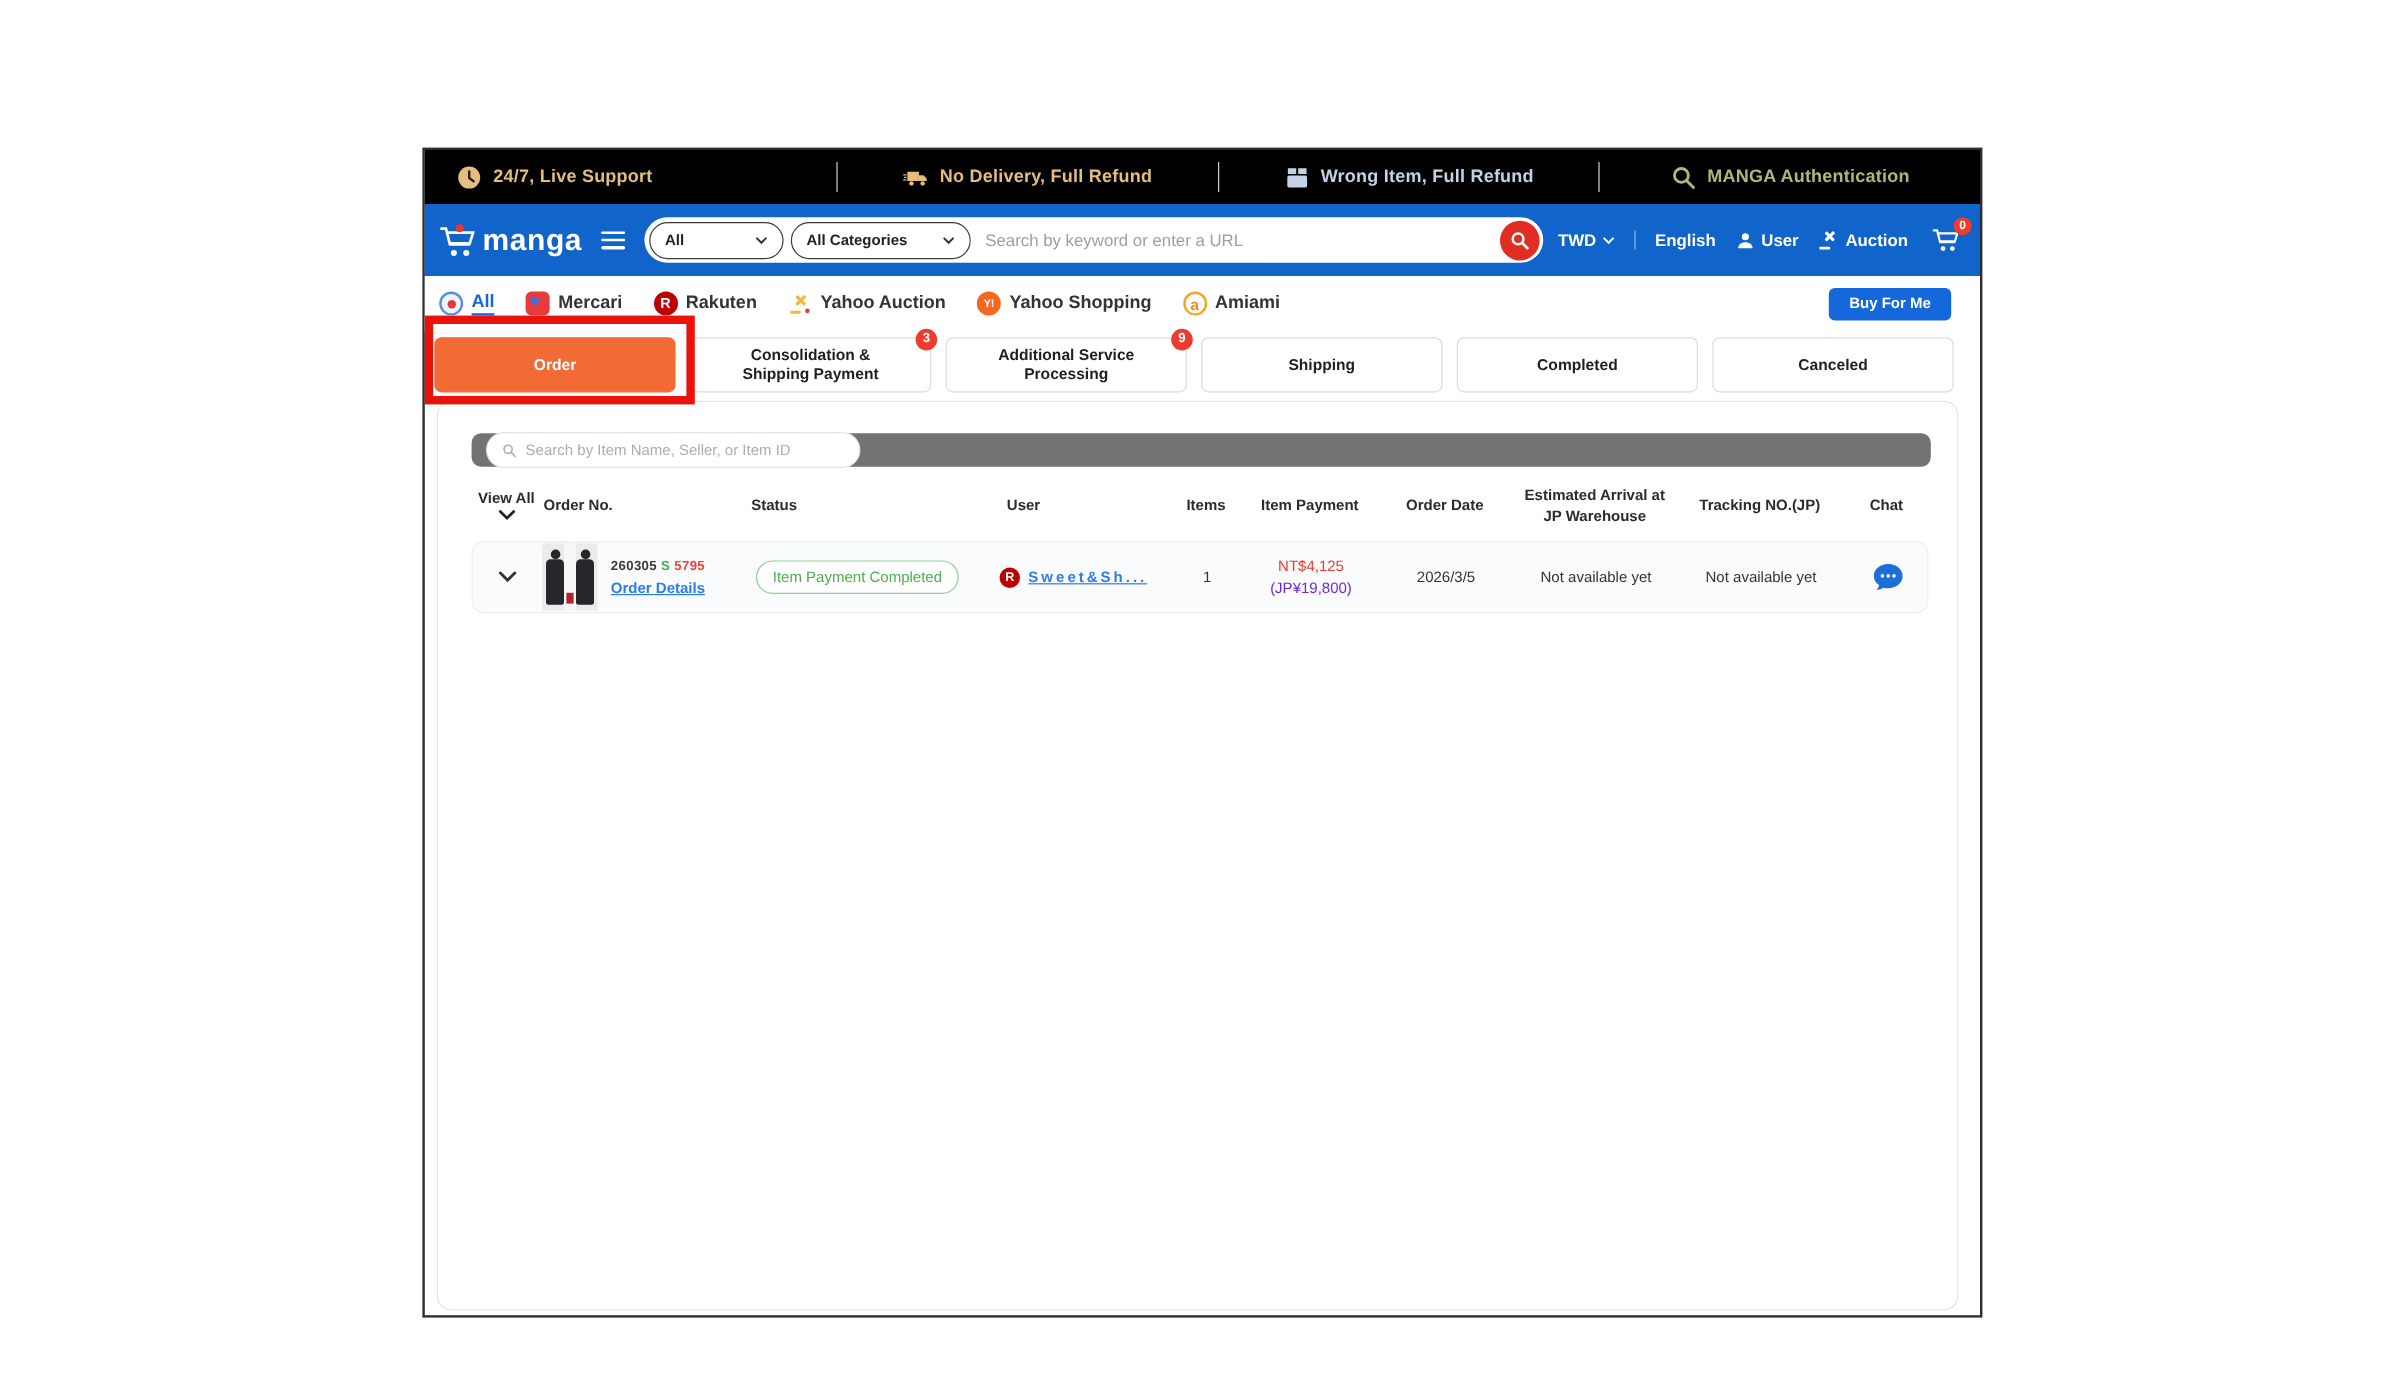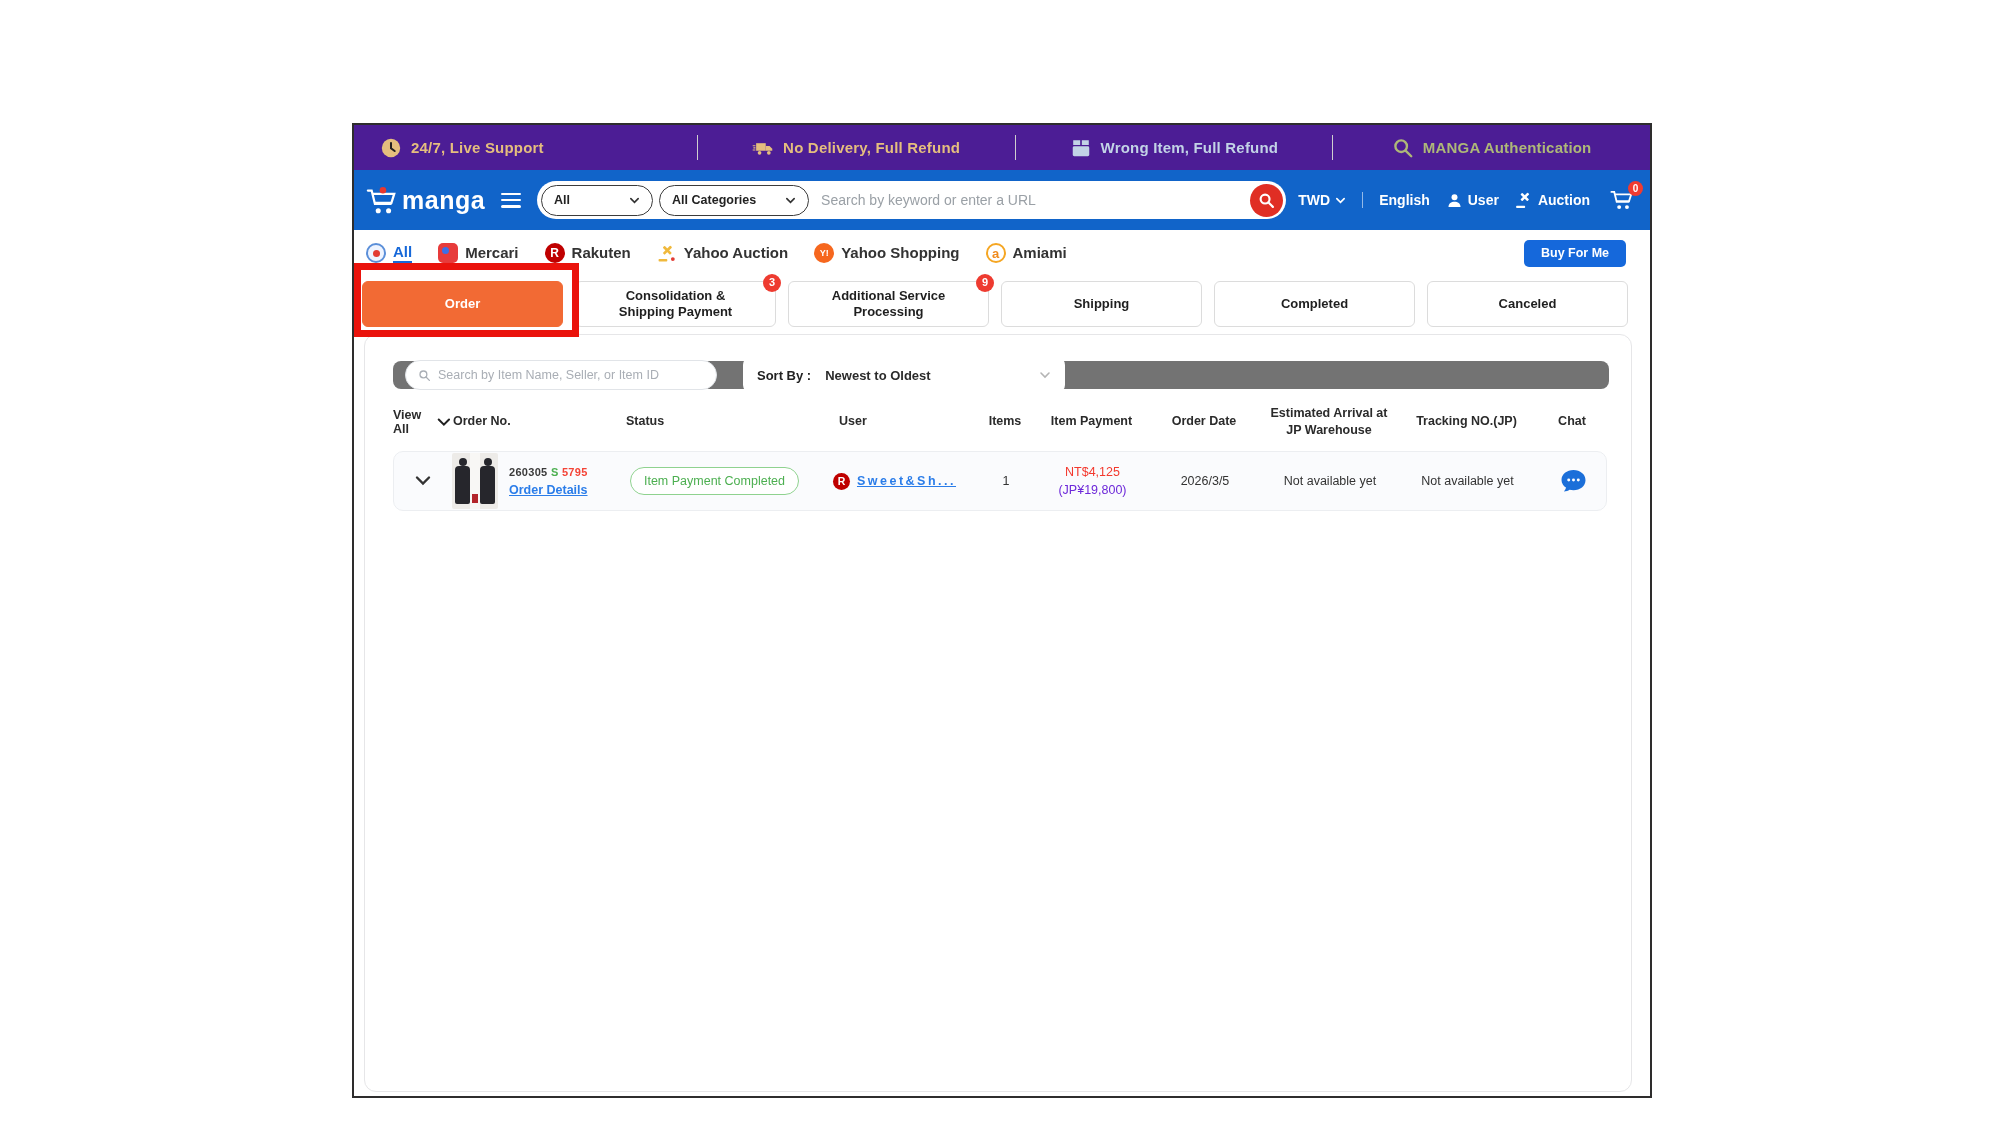--- a/index.html
+++ b/index.html
@@ -3,21 +3,21 @@
 <meta charset="utf-8">
 <style>
   * { box-sizing: border-box; margin: 0; padding: 0; }
   html,body { width:1999px; height:1148px; background:#ffffff; overflow:hidden;
     font-family:"Liberation Sans","DejaVu Sans",sans-serif; }
 
   .app-frame { position:absolute; left:352px; top:123px; width:1300px; height:975px;
     border:2px solid #2e2d2d; background:#fff; }
 
   
-  .topbar { height:45px; background:#4c1d95; display:flex; align-items:stretch; }
+  .topbar { height:45px; background:#000000; display:flex; align-items:stretch; }
   .topbar .seg { flex:1; display:flex; align-items:center; justify-content:center; gap:9px;
     font-size:15px; font-weight:bold; letter-spacing:.2px; }
   .topbar .seg:first-child { justify-content:flex-start; padding-left:26px; }
   .topbar .divider { width:1px; background:#cfcfcf; margin:10px 0; }
   .gold { color:#e5be7e; }
   .paleblue { color:#c2d3e6; }
   .olive { color:#aeb878; }
   .tb-icon { display:inline-flex; width:22px; height:22px; }
   .tb-icon svg { width:100%; height:100%; }
 
@@ -91,21 +91,21 @@
   .sort-chev { margin-left:auto; width:12px; height:12px; opacity:.55; }
 
   .grid-cols { display:grid; grid-template-columns:58px 165px 195px 165px 58px 115px 110px 140px 135px 76px;
     align-items:center; }
   .thead { margin:10px 0 0 28px; width:1214px; min-height:46px; font-size:12.5px; font-weight:bold; color:#2b2b2b; }
   .th { text-align:center; justify-self:center; line-height:1.4; }
   .th-wrap { max-width:118px; }
   .th-orderno { justify-self:start; padding-left:2px; }
   .th-status { justify-self:start; padding-left:10px; }
   .th-store { justify-self:start; padding-left:28px; }
-  .viewall-cell { display:flex; align-items:center; gap:1px; justify-self:center; }
+  .viewall-cell { display:flex; flex-direction:column; align-items:center; gap:1px; justify-self:center; }
   .viewall-chev { cursor:pointer; width:15px; height:13px; }
 
   .order-row { margin:6px 0 0 28px; width:1214px; height:60px; background:#fafbfd; border:1px solid #eceef1;
     border-radius:10px; }
   .cell { display:flex; align-items:center; justify-content:center; font-size:12.5px; color:#333; }
   .row-chev { width:16px; height:14px; cursor:pointer; }
   .cell-order { justify-content:flex-start; gap:11px; }
   .thumb { width:46px; height:56px; background:#edebe8; border-radius:2px; position:relative; overflow:hidden; cursor:pointer; }
   .thumb .mid { position:absolute; left:18px; top:0; width:10px; height:56px; background:#f8f7f5; }
   .thumb .person { position:absolute; top:13px; width:15px; height:38px; background:#26262c; border-radius:4px 4px 2px 2px; }
@@ -325,27 +325,20 @@
   <div class="panel">
 
     <div class="filter-bar">
       <div class="item-search">
         <svg width="13" height="13" viewBox="0 0 24 24" fill="none" stroke="#a9aeb5" stroke-width="2.4">
             <circle cx="10" cy="10" r="6.3"></circle>
             <path d="M14.8 14.8L21 21" stroke-linecap="round"></path>
           </svg>
         <input type="text" placeholder="Search by Item Name, Seller, or Item ID" style="">
       </div>
-      <div class="sort-box">
-        <span class="sort-label">Sort By :</span>
-        <span class="sort-value">Newest to Oldest</span>
-        <svg class="sort-chev" viewBox="0 0 12 12" fill="none" stroke="#777" stroke-width="1.6" stroke-linecap="round">
-            <path d="M2 4l4 4 4-4"></path>
-          </svg>
-      </div>
     </div>
 
     <div class="grid-cols thead">
       <div class="viewall-cell">
         <span>View All</span>
         <svg class="viewall-chev" viewBox="0 0 16 12" fill="none" stroke="#222" stroke-width="2.4" stroke-linecap="round">
             <path d="M2 2.5l6 6 6-6"></path>
           </svg>
       </div>
       <div class="th th-orderno">Order No.</div>

